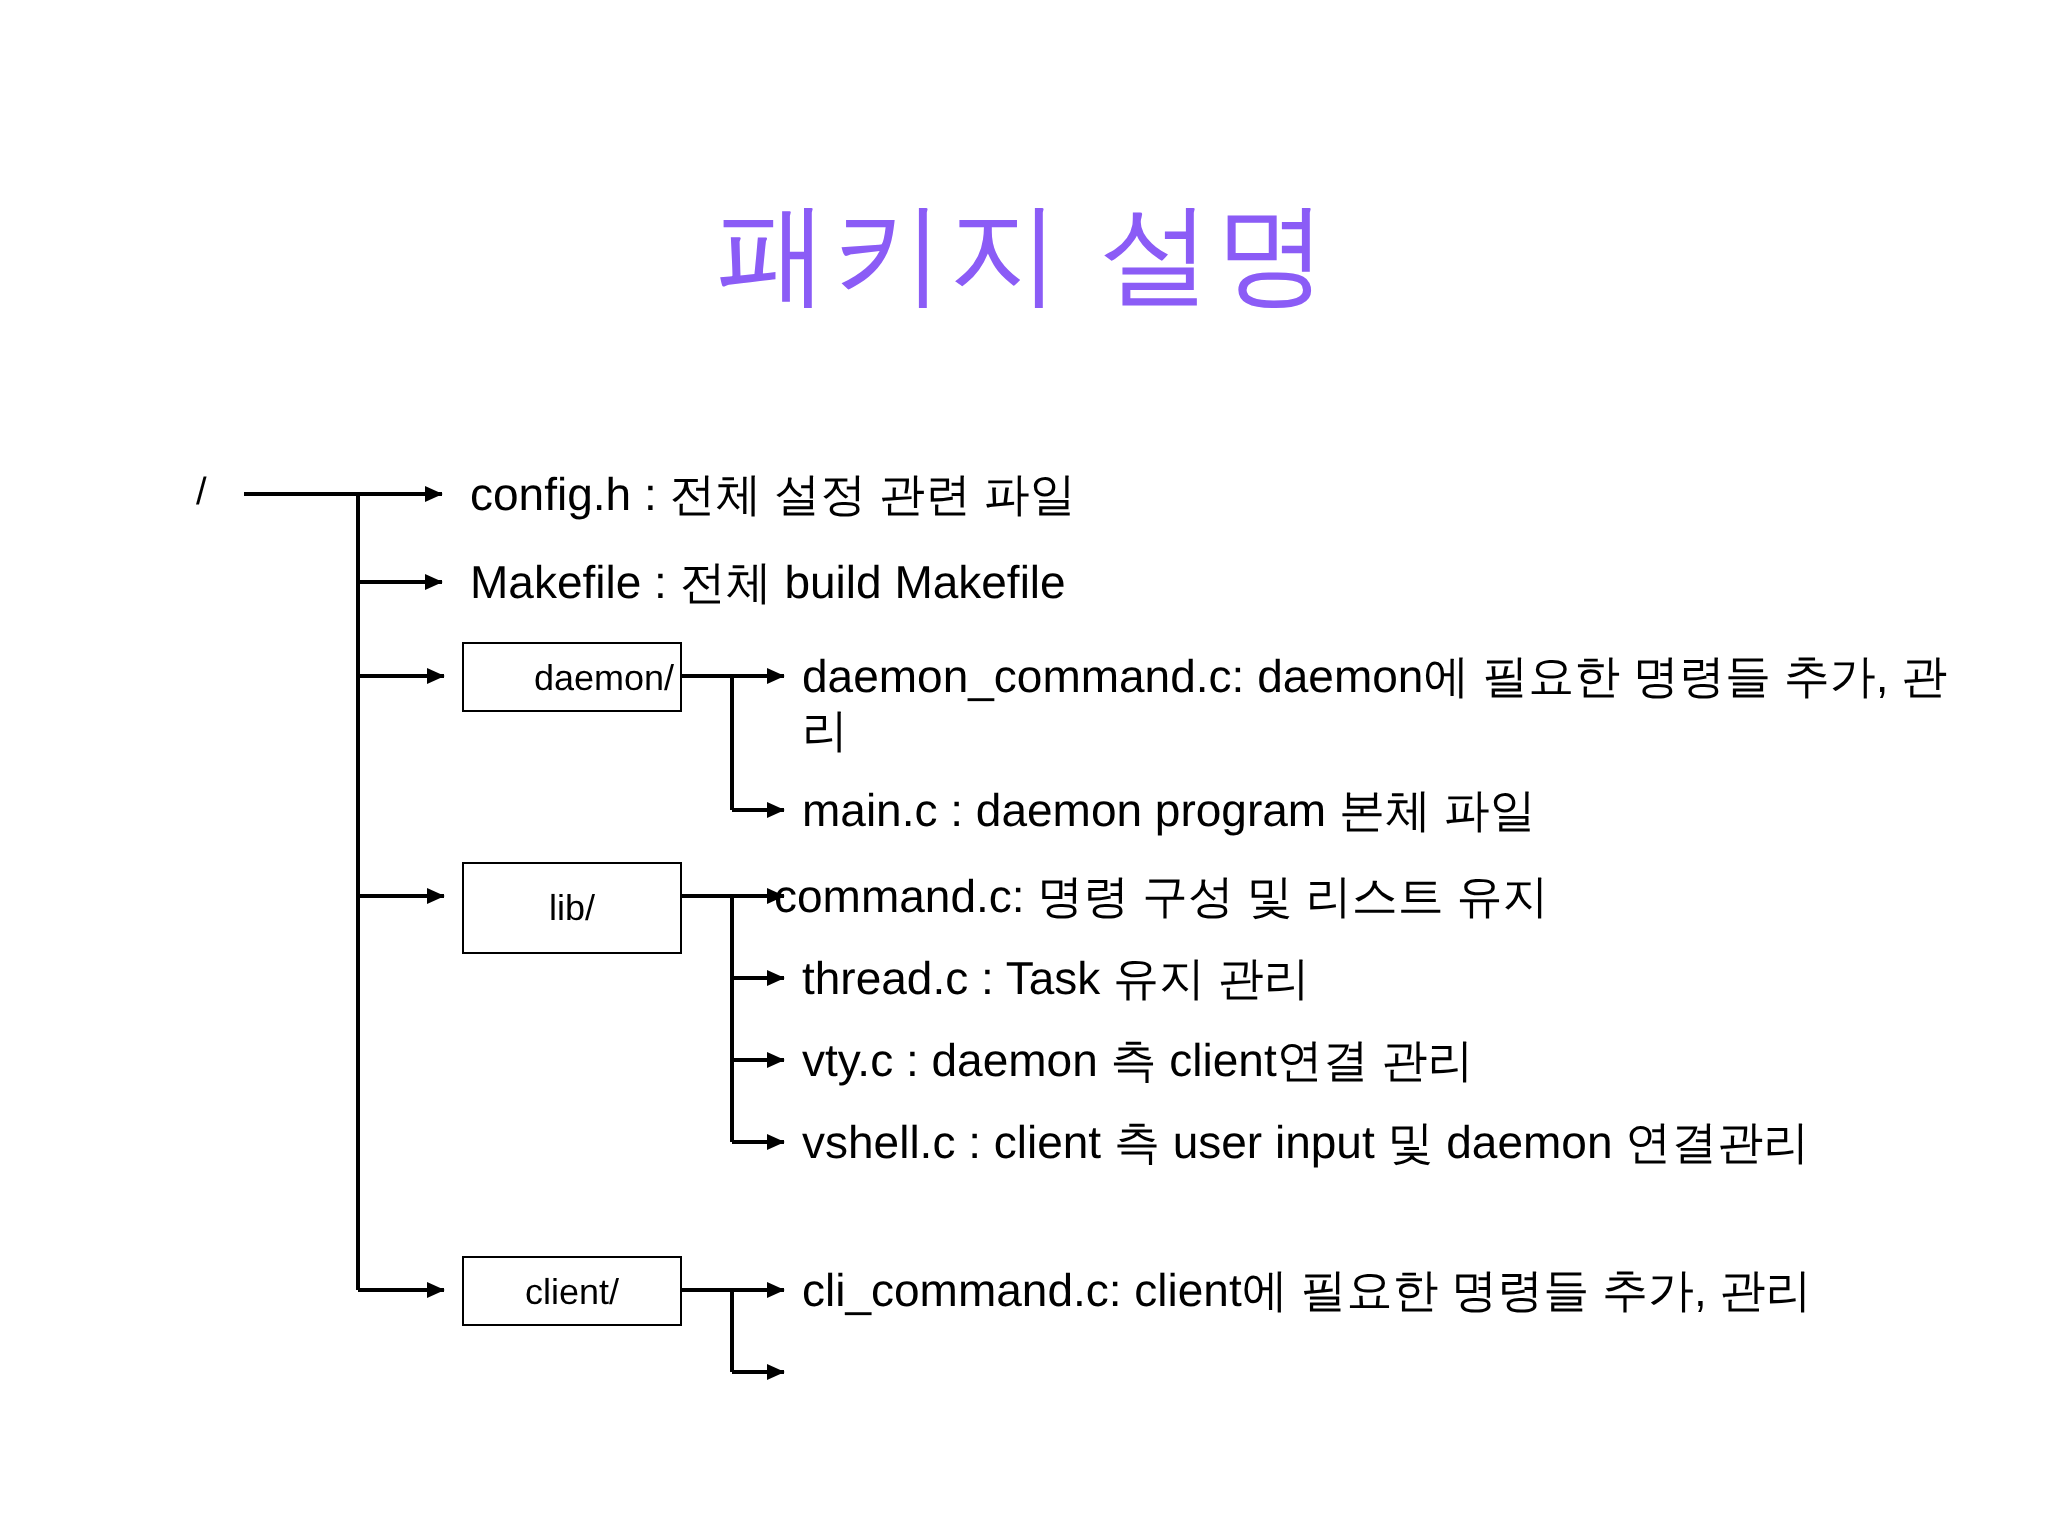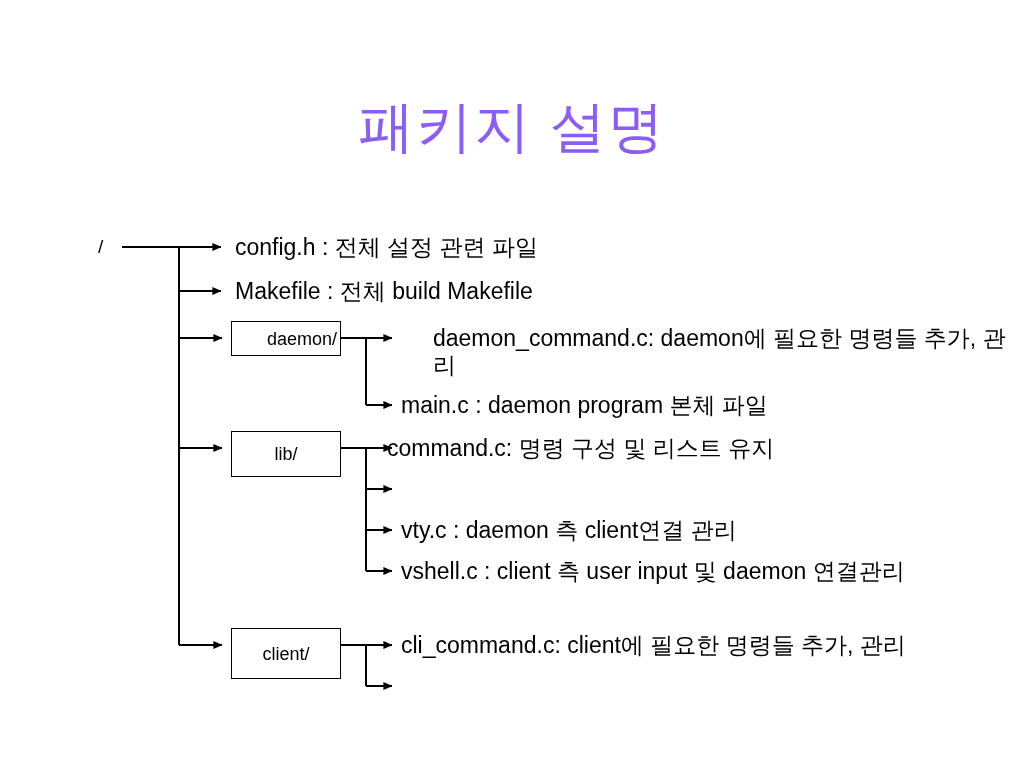--- a/index.html
+++ b/index.html
@@ -143,36 +143,37 @@
     <div class="root-label" style="left:98px; top:236px;">/</div>
 
     <div class="node-label" style="left:235px; top:234px;">config.h : 전체 설정 관련 파일</div>
 
     <div class="node-label" style="left:235px; top:278px;">Makefile : 전체 build Makefile</div>
 
     <div class="folder-box" style="left:231px; top:321px; width:110px; height:35px;padding-left:32px;">
       <span class="folder-text">daemon/</span>
     </div>
 
-    <div class="node-label wrap" style="left:401px; top:325px; width:585px;margin-left:32px;">daemon_command.c: daemon에 필요한 명령들 추가, 관리</div>
+    <div class="node-label wrap" style="left:401px; top:325px; width:585px;">daemon_command.c: daemon에 필요한 명령들 추가, 관리</div>
 
     <div class="node-label" style="left:401px; top:392px;">main.c : daemon program 본체 파일</div>
 
     <div class="folder-box" style="left:231px; top:431px; width:110px; height:46px;">
       <span class="folder-text">lib/</span>
     </div>
 
     <div class="node-label" style="left:387px; top:435px;">command.c: 명령 구성 및 리스트 유지</div>
 
+    <div class="node-label" style="left:401px; top:476px;">thread.c : Task 유지 관리</div>
 
     <div class="node-label" style="left:401px; top:517px;">vty.c : daemon 측 client연결 관리</div>
 
     <div class="node-label" style="left:401px; top:558px;">vshell.c : client 측 user input 및 daemon 연결관리</div>
 
-    <div class="folder-box" style="left:231px; top:628px; width:110px; height:51px;">
+    <div class="folder-box" style="left:231px; top:628px; width:110px; height:35px;">
       <span class="folder-text">client/</span>
     </div>
 
     <div class="node-label" style="left:401px; top:632px;">cli_command.c: client에 필요한 명령들 추가, 관리</div>
 
 
   </div>
 </div>
 
 </body></html>

